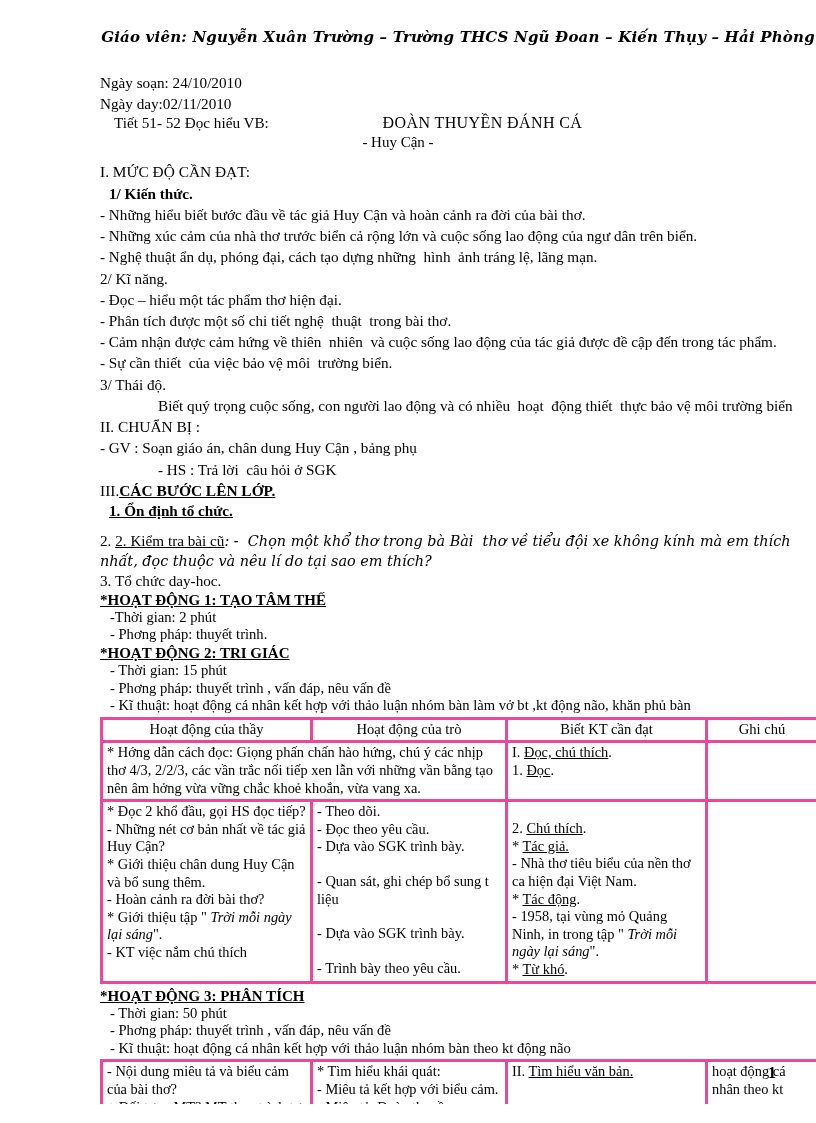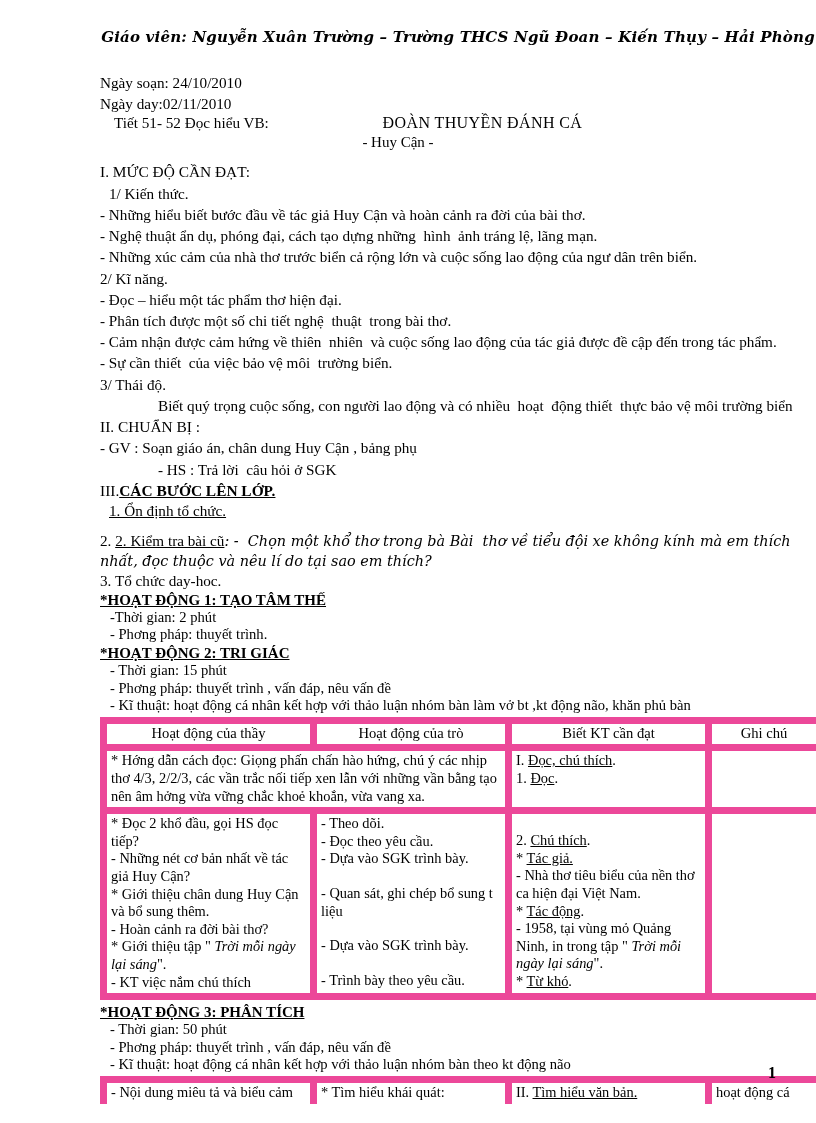--- a/index.html
+++ b/index.html
@@ -70,21 +70,21 @@
     letter-spacing: 0.4px;
   }
   .author-row {
     text-align: center;
     font-size: 15px;
     padding-right: 120px;
     line-height: 21px;
   }
 
   .sec-head { font-size: 15.4px; line-height: 21.4px; }
-  .indent1 { padding-left: 9px; }
+  .indent1 { padding-left: 9px; font-weight: bold; }
   .indent2 { padding-left: 58px; }
   .bold { font-weight: bold; }
   .ul { text-decoration: underline; }
   .italic { font-style: italic; }
   .tight { line-height: 19.4px; }
   .cursive {
     font-family: "DejaVu Serif", "Liberation Serif", serif;
     font-style: italic;
     font-size: 14.4px;
   }
@@ -102,21 +102,21 @@
   }
 
   
   table.lesson {
     border-collapse: collapse;
     width: 716px;
     table-layout: fixed;
     margin-top: 2px;
   }
   table.lesson td, table.lesson th {
-    border: 7px solid #ec4899;
+    border: 3px solid #ec4899;
     vertical-align: top;
     padding: 1px 4px 2px 4px;
     font-size: 14.4px;
     line-height: 17.6px;
     font-weight: normal;
     text-align: left;
   }
   table.lesson th {
     text-align: center;
     padding: 1px 2px 2px 2px;
@@ -157,22 +157,22 @@
       <span class="tiet">Tiết 51- 52 Đọc hiểu VB:</span>
       <span class="doc-title">ĐOÀN THUYỀN ĐÁNH CÁ</span>
     </div>
     <div class="author-row">- Huy Cận -</div>
 
     <div style="height:8px"></div>
 
     <div class="sec-head">I.  MỨC ĐỘ CẦN ĐẠT:</div>
     <div class="line indent1">1/ Kiến thức.</div>
     <div class="line">- Những hiểu biết bước đầu về tác giả Huy Cận và hoàn cảnh ra đời của bài thơ.</div>
+    <div class="line">- Những xúc cảm của nhà thơ trước biển cả rộng lớn và cuộc sống lao động của ngư dân trên biển.</div>
     <div class="line">- Nghệ thuật ẩn dụ, phóng đại, cách tạo dựng những  hình  ảnh tráng lệ, lãng mạn.</div>
-    <div class="line">- Những xúc cảm của nhà thơ trước biển cả rộng lớn và cuộc sống lao động của ngư dân trên biển.</div>
     <div class="line">2/ Kĩ năng.</div>
     <div class="line">- Đọc – hiểu một tác phẩm thơ hiện đại.</div>
     <div class="line">- Phân tích được một số chi tiết nghệ  thuật  trong bài thơ.</div>
     <div class="line">- Cảm nhận được cảm hứng về thiên  nhiên  và cuộc sống lao động của tác giả được đề cập đến trong tác phẩm.</div>
     <div class="line">- Sự cần thiết  của việc bảo vệ môi  trường biển.</div>
     <div class="line">3/ Thái độ.</div>
     <div class="line indent2">Biết quý trọng cuộc sống, con người lao động và có nhiều  hoạt  động thiết  thực bảo vệ môi trường biển</div>
 
     <div class="sec-head">II.  CHUẨN BỊ :</div>
     <div class="line">- GV : Soạn giáo án, chân dung Huy Cận , bảng phụ</div>

